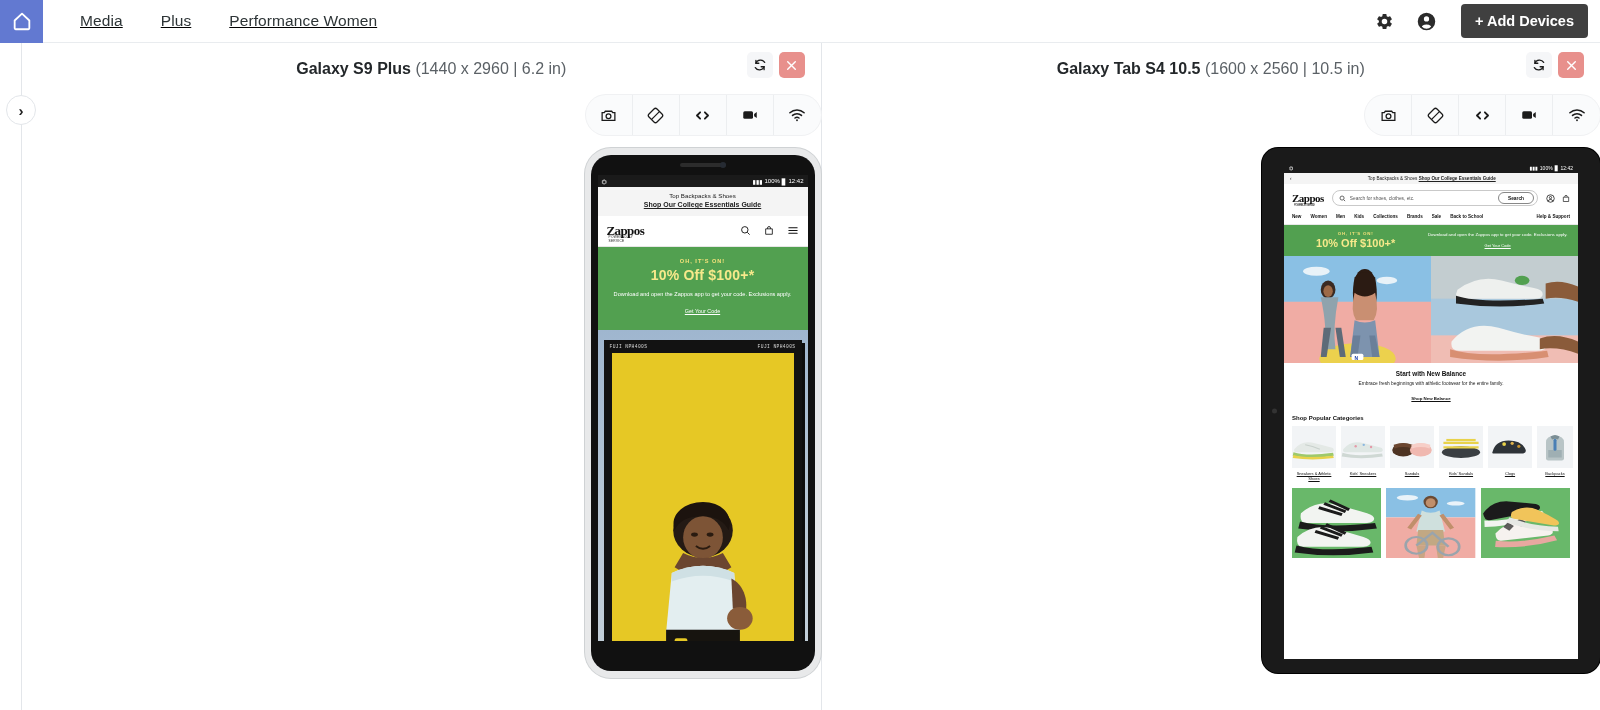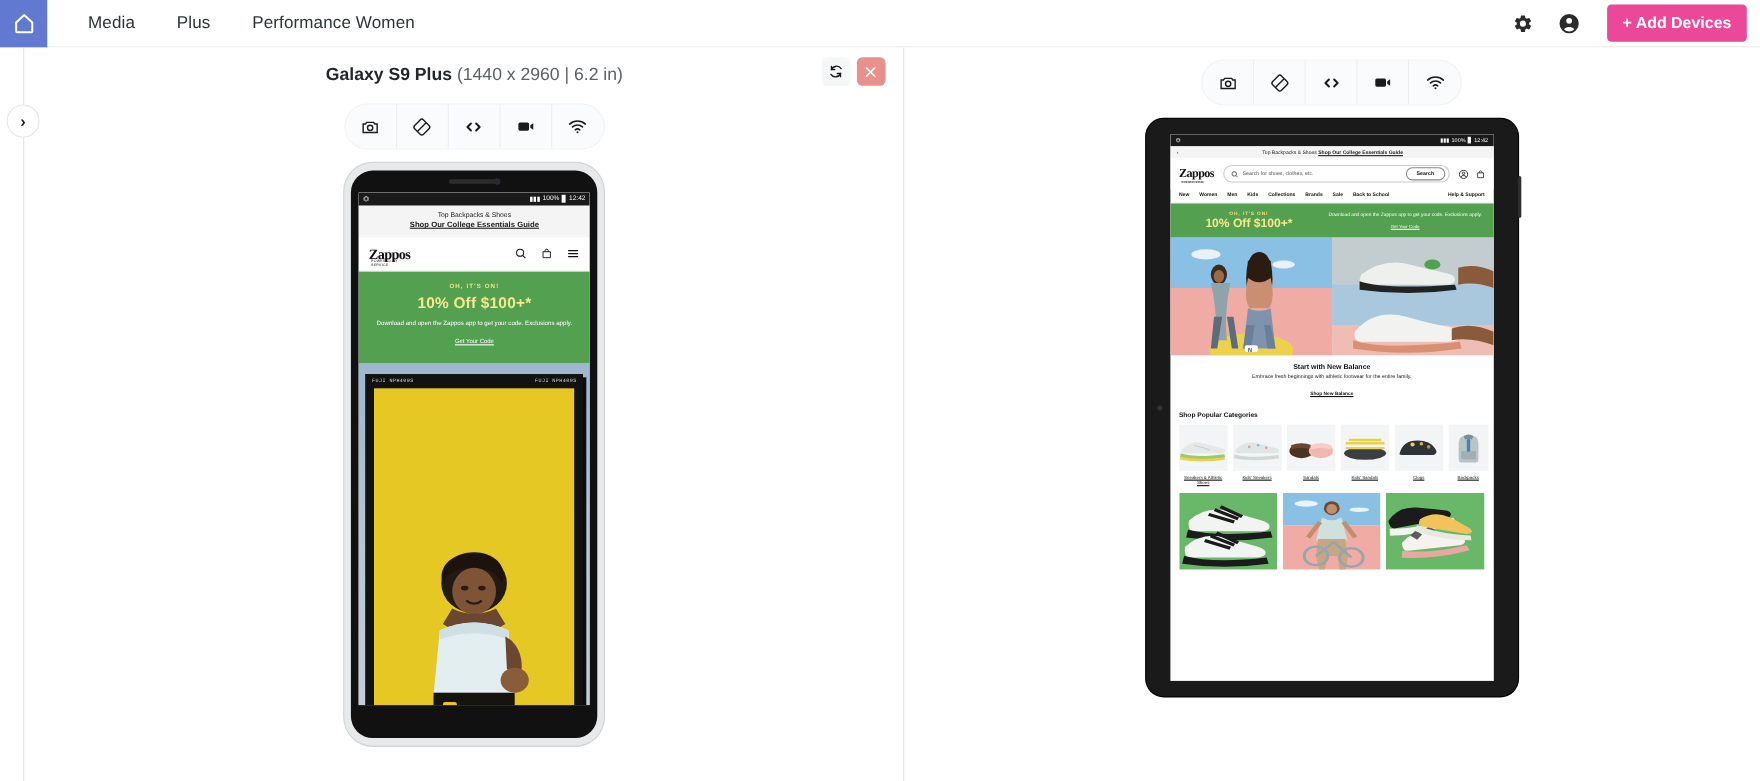--- a/index.html
+++ b/index.html
@@ -18,37 +18,37 @@
     border-bottom: 1px solid #e9ecef;
     position: relative; z-index: 40;
   }
   .home-btn {
     width: 43px; height: 43px;
     background: #6279d1;
     display: flex; align-items: center; justify-content: center;
     cursor: pointer; flex: 0 0 43px;
   }
   .home-btn svg { display:block; }
-  .nav-links { display: flex; align-items: flex-start; margin-left: 18px; }
+  .nav-links { display: flex; align-items: flex-start; margin-left: 18px; text-decoration: underline; }
   .nav-link {
     font-size: 15.5px; color: #2d3436;
     padding: 0 19px; cursor: pointer;
     white-space: nowrap; letter-spacing: 0.1px;
   }
   .topbar-right {
     margin-left: auto; display: flex; align-items: center;
     padding-right: 12px; gap: 16px;
   }
   .icon-btn {
     width: 26px; height: 26px;
     display: flex; align-items: center; justify-content: center;
     cursor: pointer; color: #2b2b2b;
   }
   .add-btn {
-    background: #ec4899; color: #fff;
+    background: #404040; color: #fff;
     font-size: 14.5px; font-weight: bold;
     border: none; border-radius: 4px;
     padding: 9px 14px; cursor: pointer;
     margin-left: 6px;
     font-family: "Liberation Sans", sans-serif;
   }
 
   
   .workspace {
     position: relative;
@@ -73,21 +73,21 @@
     cursor: pointer; font-size: 15px; color: #222;
     font-weight: bold;
   }
 
   .devices {
     flex: 1; display: flex; position: relative;
   }
   .device-panel {
     flex: 1; position: relative;
     display: flex; flex-direction: column;
-    align-items: center;
+    align-items: flex-end;
   }
   .panel-divider {
     width: 1px; background: #e3e6ea;
     align-self: stretch;
   }
 
   .device-head {
     width: 100%;
     display: flex; align-items: center;
     padding: 12px 18px 0 18px;
@@ -506,20 +506,41 @@
             </div>
 
           </div>
         </div>
       </div>
     </div>
 
     <div class="panel-divider"></div>
 
     <div class="device-panel">
+      <div class="device-head">
+        <div class="device-title">
+          <b>Galaxy Tab S4 10.5</b>
+          <span>(1600 x 2560 | 10.5 in)</span>
+        </div>
+        <div class="head-actions">
+          <button class="sq-btn">
+            <svg width="14" height="14" viewBox="0 0 24 24" fill="none" stroke="#1c1c1c" stroke-width="2.2" stroke-linecap="round">
+              <path d="M20 7.5A8.5 8.5 0 0 0 5 9"></path>
+                <path d="M4 16.5A8.5 8.5 0 0 0 19 15"></path>
+              <path d="M5 4v5h5"></path>
+                <path d="M19 20v-5h-5"></path>
+            </svg>
+          </button>
+          <button class="sq-btn close">
+            <svg width="13" height="13" viewBox="0 0 24 24" fill="none" stroke="#fff" stroke-width="2.6" stroke-linecap="round">
+              <path d="M5 5l14 14M19 5L5 19"></path>
+            </svg>
+          </button>
+        </div>
+      </div>
 
       <div class="tool-strip">
         <div class="tool">
           <svg width="17" height="17" viewBox="0 0 24 24" fill="none" stroke="#1b1b1b" stroke-width="1.8">
             <path d="M3 8h3l1.5-2h9L18 8h3v11H3z"></path>
               <circle cx="12" cy="13" r="3.4"></circle>
           </svg>
         </div>
         <div class="tool">
           <svg width="17" height="17" viewBox="0 0 24 24" fill="none" stroke="#1b1b1b" stroke-width="1.8">

